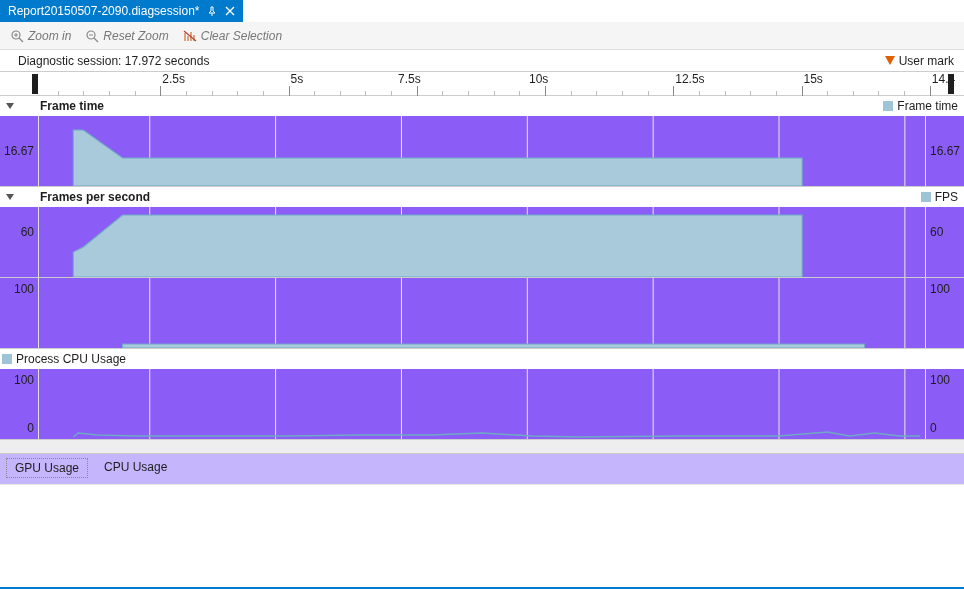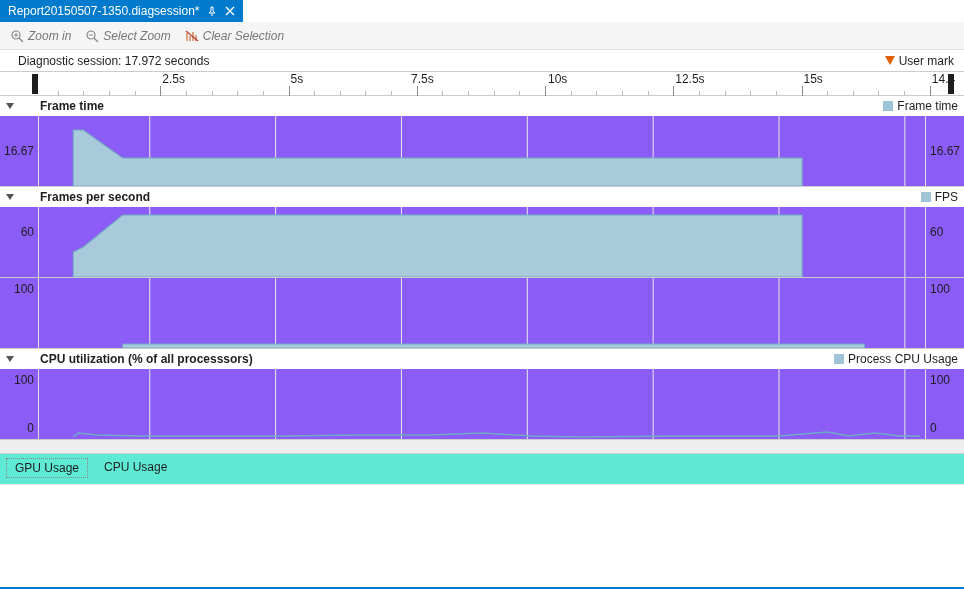--- a/index.html
+++ b/index.html
@@ -206,21 +206,21 @@
     stroke: #6faac5;
     stroke-width: 1.5;
   }
   
   .gap-bar {
     height: 14px;
     background: #eeeeee;
     border-bottom: 1px solid #ccc;
   }
   .bottom-panel {
-    background: #5eead4;
+    background: #c4b5fd;
   }
   .bottom-tabs {
     display: flex;
     padding: 4px 6px 6px 6px;
     gap: 8px;
     font-size: 12px;
     border-bottom: 1px solid #e8e8e8;
   }
   .bottom-tab {
     padding: 2px 8px;
@@ -241,21 +241,21 @@
     color: #0066cc;
     text-decoration: none;
     cursor: pointer;
   }
 </style>
 </head>
 <body>
 
 <div class="tab-bar">
   <div class="tab">
-    <span>Report20150507-1350.diagsession*</span>
+    <span>Report20150507-2090.diagsession*</span>
     <span class="tab-icon">
       <svg viewBox="0 0 10 10">
           <path d="M4 1h2v4l2 2H2l2-2z M5 7v3" stroke="#fff" stroke-width="1" fill="none"></path>
         </svg>
     </span>
     <span class="tab-icon">
       <svg viewBox="0 0 10 10">
           <path d="M1 1L9 9 M9 1L1 9" stroke="#fff" stroke-width="1.4"></path>
         </svg>
     </span>
@@ -270,21 +270,21 @@
         <path d="M6 4v4M4 6h4" stroke="#888" stroke-width="1"></path>
       </svg>
     <span>Zoom in</span>
   </span>
   <span class="tool-btn">
     <svg viewBox="0 0 14 14">
         <circle cx="6" cy="6" r="4" fill="none" stroke="#888" stroke-width="1.2"></circle>
         <path d="M9 9l4 4" stroke="#888" stroke-width="1.2"></path>
         <path d="M4 6h4" stroke="#888" stroke-width="1"></path>
       </svg>
-    <span>Select Zoom</span>
+    <span>Reset Zoom</span>
   </span>
   <span class="tool-btn">
     <svg viewBox="0 0 14 14">
         <path d="M2 12v-8 M5 12v-5 M8 12v-9 M11 12v-6" stroke="#d08050" stroke-width="1.4"></path>
         <path d="M1 2l12 10" stroke="#c04030" stroke-width="1.2"></path>
       </svg>
     <span>Clear Selection</span>
   </span>
 </div>
 
@@ -298,23 +298,23 @@
 
 <div class="ruler-wrap">
   <div class="ruler" id="ruler-inner">
       <div class="ruler-handle" style="left: 0px;"></div>
       <div class="ruler-handle" style="left: 916px;"></div>
       <div class="ruler-tick-major" style="left: 128.255px;"></div>
       <div class="ruler-label" style="left: 130.255px;">2.5s</div>
       <div class="ruler-tick-major" style="left: 256.51px;"></div>
       <div class="ruler-label" style="left: 258.51px;">5s</div>
       <div class="ruler-tick-major" style="left: 384.765px;"></div>
-      <div class="ruler-label" style="left: 379px;">7.5s</div>
+      <div class="ruler-label" style="left: 366px;">7.5s</div>
       <div class="ruler-tick-major" style="left: 513.02px;"></div>
-      <div class="ruler-label" style="left: 516px;">10s</div>
+      <div class="ruler-label" style="left: 497px;">10s</div>
       <div class="ruler-tick-major" style="left: 641.275px;"></div>
       <div class="ruler-label" style="left: 643.275px;">12.5s</div>
       <div class="ruler-tick-major" style="left: 769.53px;"></div>
       <div class="ruler-label" style="left: 771.53px;">15s</div>
       <div class="ruler-tick-major" style="left: 897.785px;"></div>
       <div class="ruler-label" style="left: 899.785px;">14.4</div>
       <div class="ruler-tick-minor" style="left: 25.651px;"></div>
       <div class="ruler-tick-minor" style="left: 51.302px;"></div>
       <div class="ruler-tick-minor" style="left: 76.953px;"></div>
       <div class="ruler-tick-minor" style="left: 102.604px;"></div>
@@ -431,24 +431,20 @@
         </svg>
       </div>
       <div class="y-axis-right">
           <span class="y-axis-label-top">100</span>
         </div>
     </div>
   </div>
 
   <div class="chart">
     <div class="chart-header">
-      <span class="chart-header-left">
-        <span class="collapse-tri"></span>
-        <span class="chart-title">CPU utilization (% of all processsors)</span>
-      </span>
       <span class="legend">
         <span class="legend-swatch"></span>
         <span>Process CPU Usage</span>
       </span>
     </div>
     <div class="chart-body" style="height:70px">
       <div class="y-axis-left">
         <span class="y-axis-label-top">100</span>
         <span class="y-axis-label-bot">0</span>
       </div>

